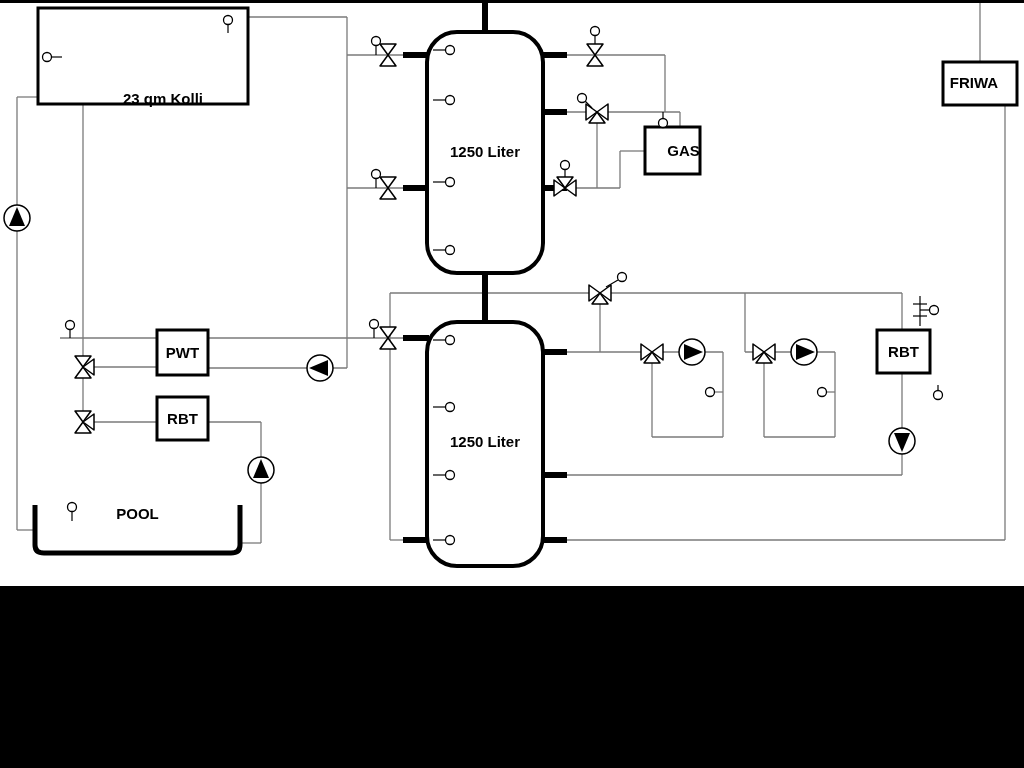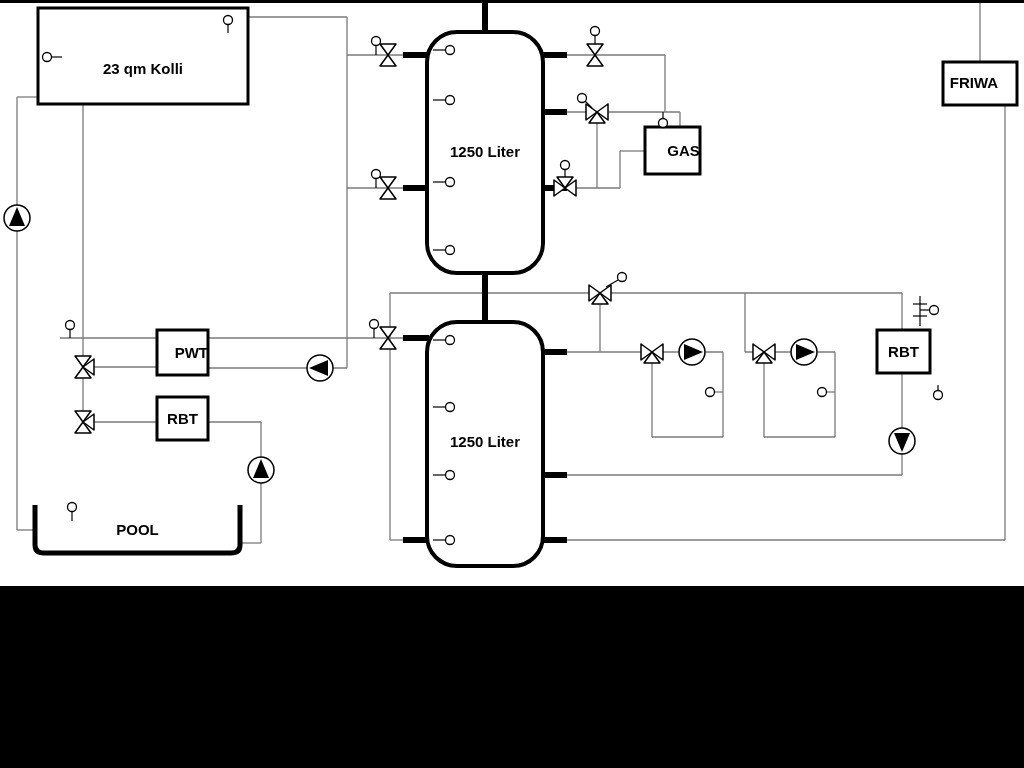--- a/index.html
+++ b/index.html
@@ -248,22 +248,22 @@
 
   <g>
     <line class="stem" x1="920" y1="296" x2="920" y2="326"></line>
     <line class="stem" x1="913" y1="304" x2="927" y2="304"></line>
     <line class="stem" x1="913" y1="316" x2="927" y2="316"></line>
   </g>
 
   <rect x="0" y="586" width="1024" height="182" class="blk"></rect>
 </svg>
 
-  <div class="lbl" style="left:38px;top:60px;width:210px;">23 qm Kolli</div>
+  <div class="lbl" style="left:38px;top:90px;width:210px;padding-left:20px;">23 qm Kolli</div>
   <div class="lbl" style="left:427px;top:143px;width:116px;">1250 Liter</div>
   <div class="lbl" style="left:427px;top:433px;width:116px;">1250 Liter</div>
   <div class="lbl" style="left:645px;top:142px;width:77px;">GAS</div>
   <div class="lbl" style="left:943px;top:74px;width:62px;">FRIWA</div>
-  <div class="lbl" style="left:157px;top:344px;width:51px;text-align:right;">PWT</div>
+  <div class="lbl" style="left:157px;top:344px;width:51px;">PWT</div>
   <div class="lbl" style="left:157px;top:410px;width:51px;">RBT</div>
   <div class="lbl" style="left:877px;top:343px;width:53px;">RBT</div>
-  <div class="lbl" style="left:35px;top:521px;width:205px;">POOL</div>
+  <div class="lbl" style="left:35px;top:505px;width:205px;">POOL</div>
 </div>
 
 </body></html>

